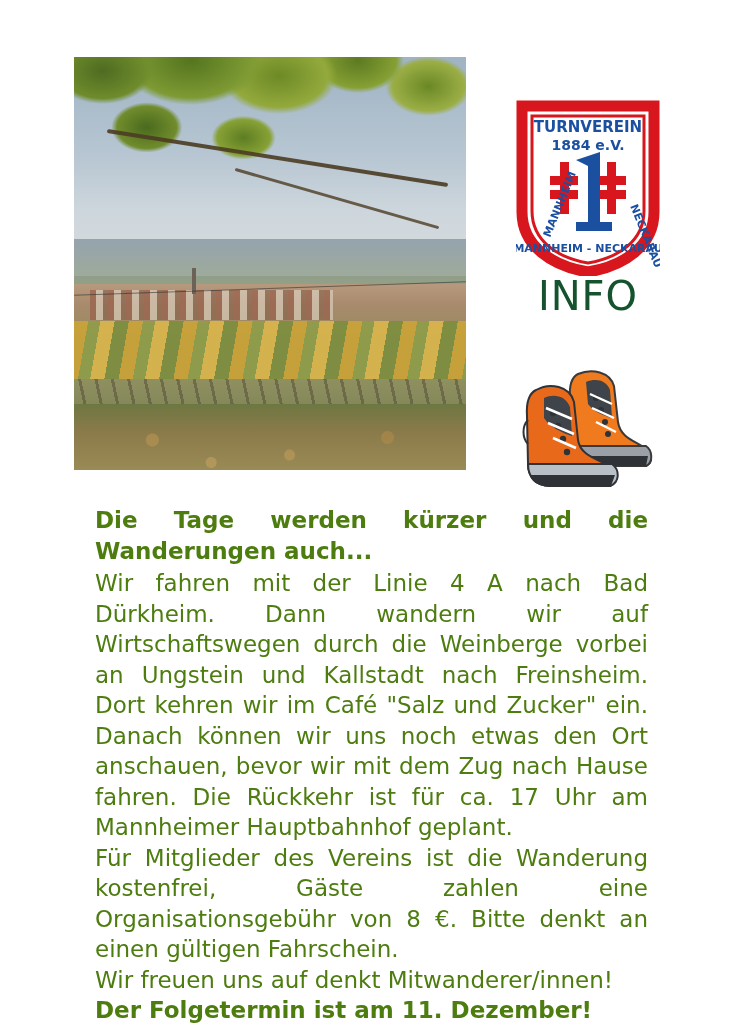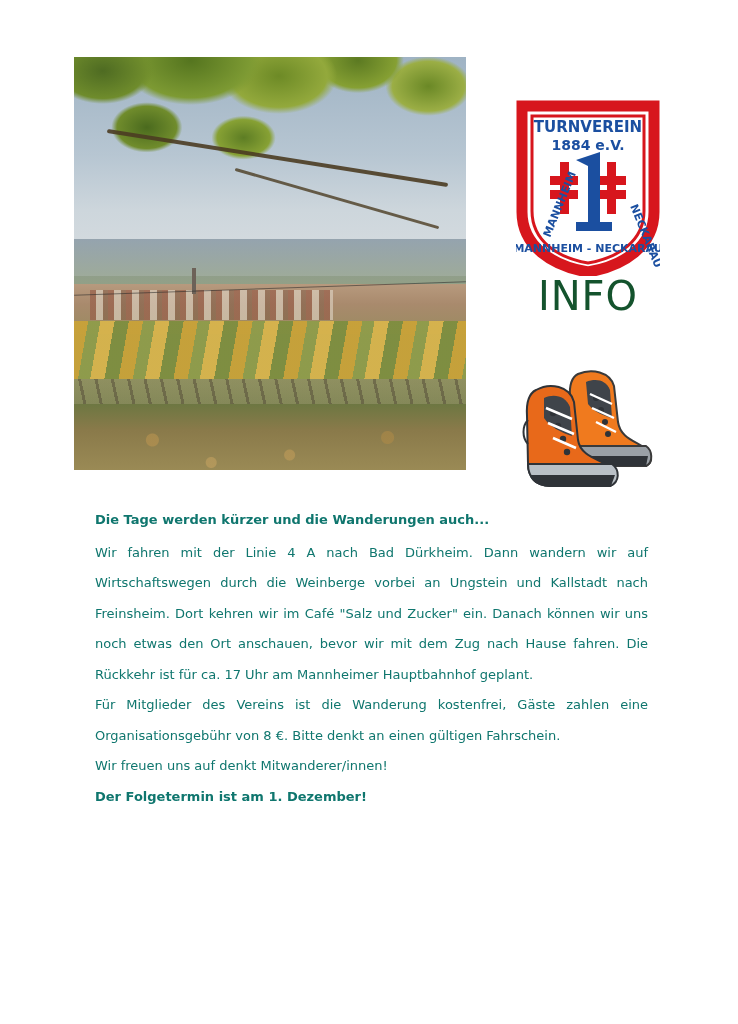--- a/index.html
+++ b/index.html
@@ -167,23 +167,23 @@
     width: 180px;
     height: 140px;
   }
 
   
   .body-text {
     position: absolute;
     left: 95px;
     top: 505px;
     width: 553px;
-    font-size: 13px;
+    font-size: 23px;
     line-height: 30.5px;
-    color: #0f766e;
+    color: #4d7c0f;
   }
   .body-text p {
     margin: 0;
     text-align: justify;
   }
   .body-text p.nojust { text-align: left; }
   .headline {
     font-weight: bold;
     text-align: left;
     margin-bottom: 2px !important;
@@ -267,16 +267,16 @@
         <path d="M28 60 C22 66 22 78 28 84" stroke="#2f3338" stroke-width="2" fill="none"></path>
       </g>
     </svg>
   </div>
 
   <div class="body-text">
     <p class="headline">Die Tage werden kürzer und die Wanderungen auch...</p>
     <p>Wir fahren mit der Linie 4 A nach Bad Dürkheim. Dann wandern wir auf Wirtschaftswegen durch die Weinberge vorbei an Ungstein und Kallstadt nach Freinsheim. Dort kehren wir im Café "Salz und Zucker" ein. Danach können wir uns noch etwas den Ort anschauen, bevor wir mit dem Zug nach Hause fahren. Die Rückkehr ist für ca. 17 Uhr  am Mannheimer Hauptbahnhof geplant.</p>
     <p>Für Mitglieder des Vereins ist die Wanderung kostenfrei, Gäste zahlen eine Organisationsgebühr von 8 €. Bitte denkt an einen gültigen Fahrschein.</p>
     <p class="nojust">Wir freuen uns auf denkt Mitwanderer/innen!</p>
-    <p class="footline">Der Folgetermin ist am 1. Dezember!</p>
+    <p class="footline">Der Folgetermin ist am 11. Dezember!</p>
   </div>
 
 </div>
 
 </body></html>

